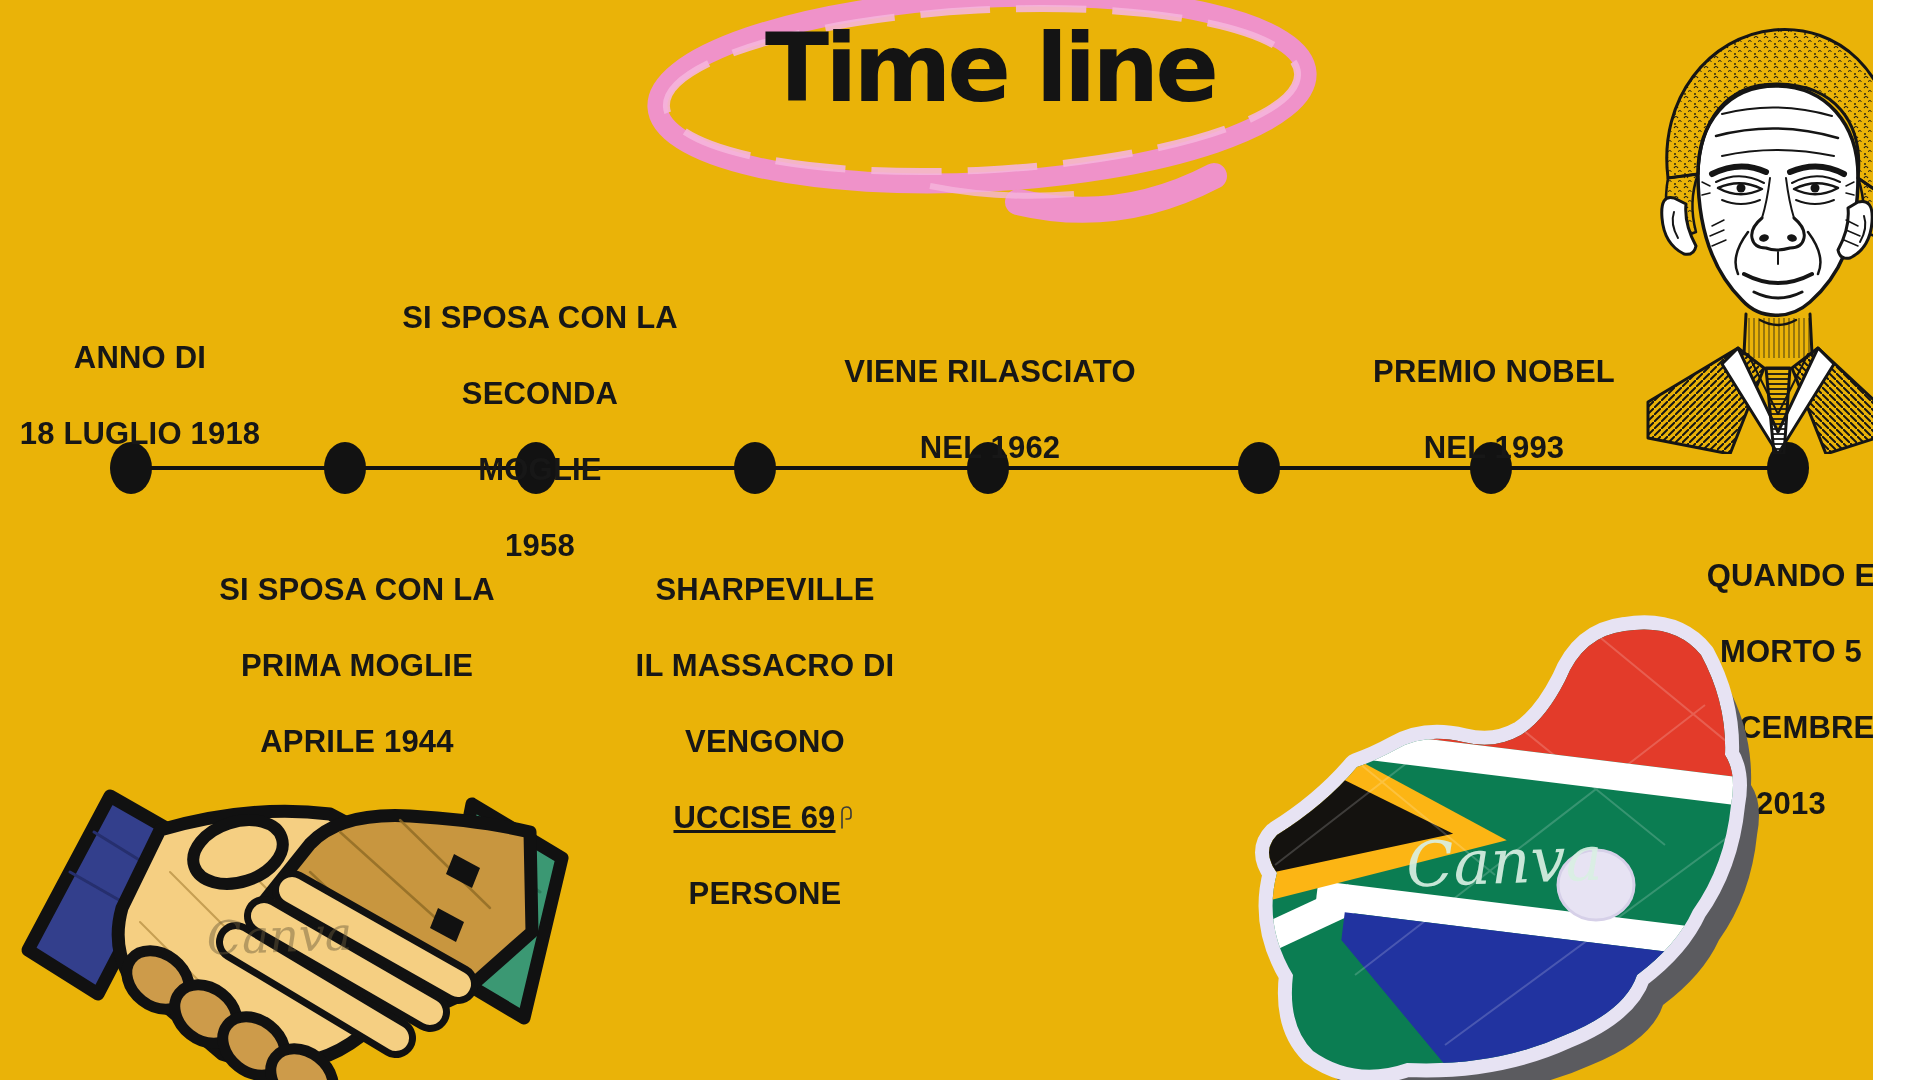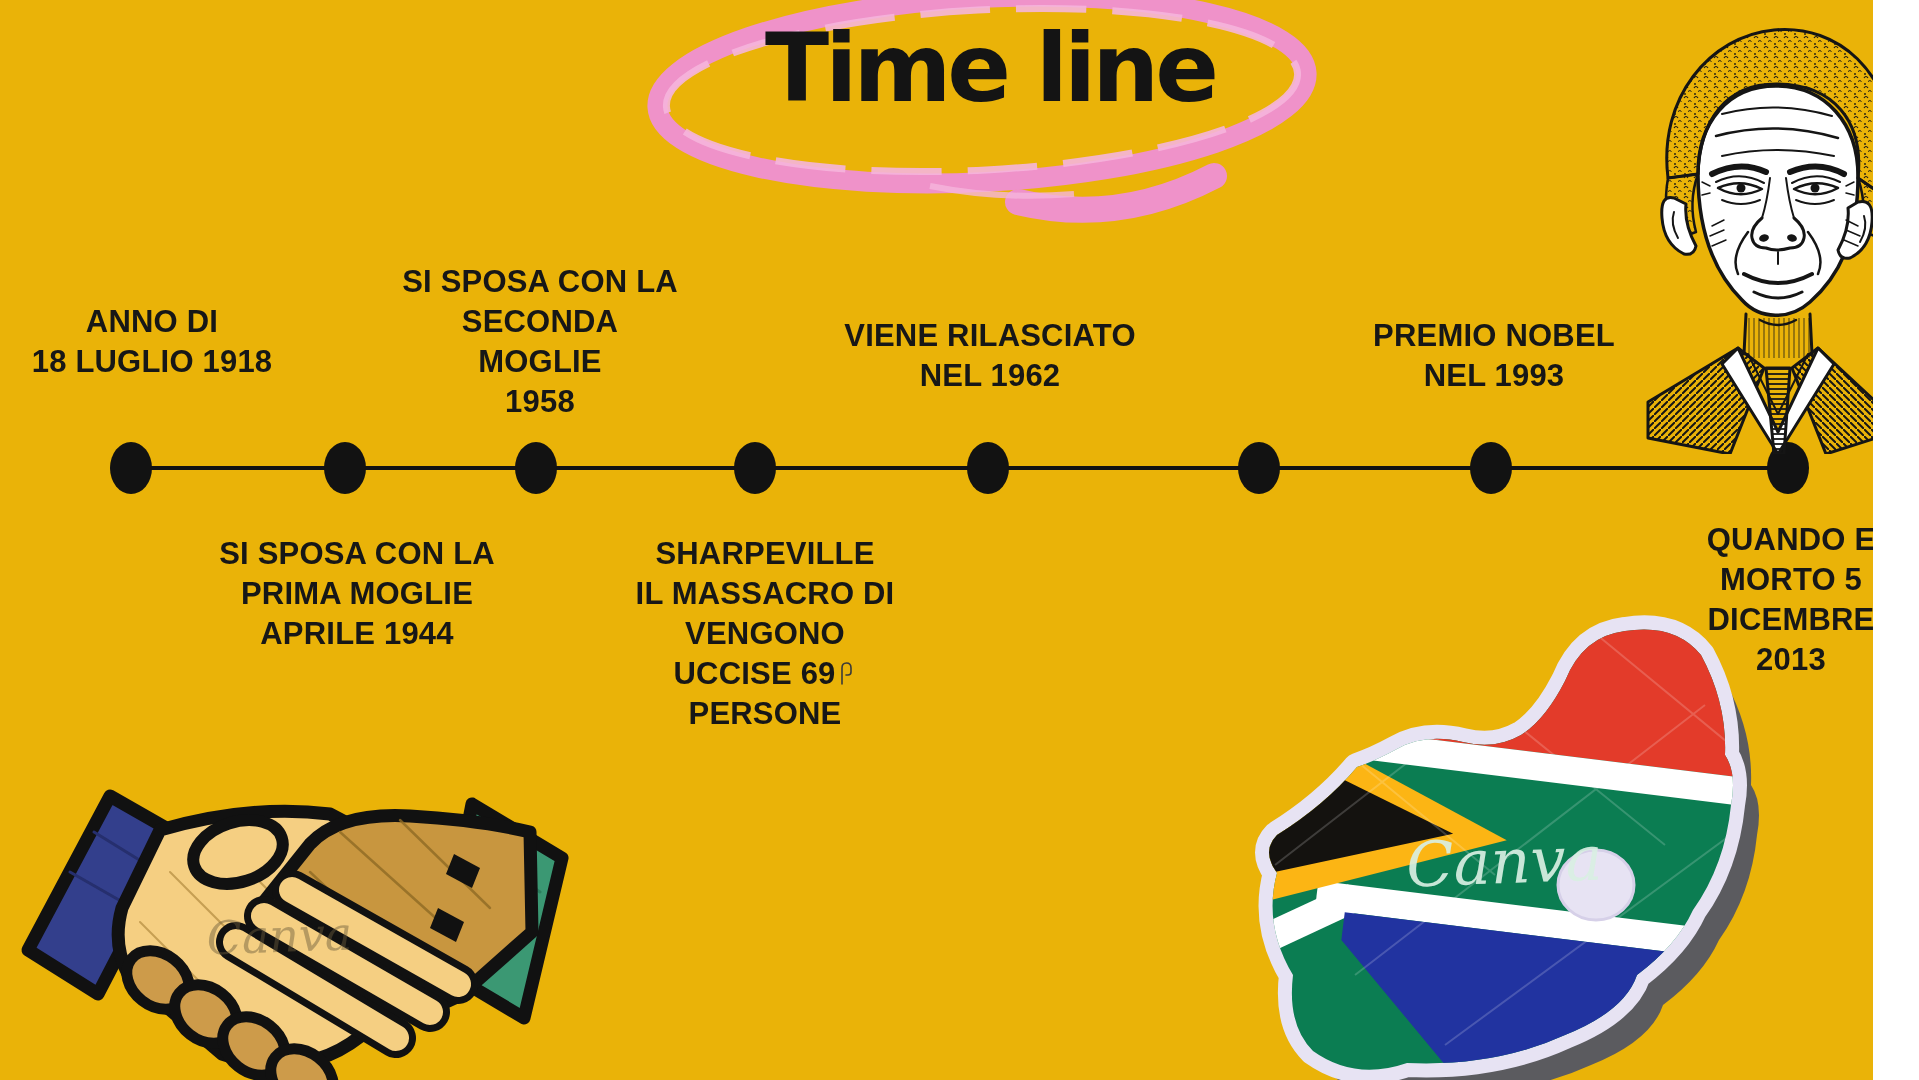--- a/index.html
+++ b/index.html
@@ -14,23 +14,23 @@
     font-family:"DejaVu Sans",sans-serif;font-weight:800;font-size:94px;line-height:1;
     letter-spacing:-4px;color:#141414;white-space:nowrap;
   }
   
   .tl-line{position:absolute;left:128px;top:466px;width:1662px;height:4px;background:#121212;}
   .tl-dot{position:absolute;width:42px;height:52px;border-radius:50%;background:#121212;top:442px;}
   .label{
     position:absolute;text-align:center;color:#171717;
     font-weight:bold;font-size:31px;line-height:40px;letter-spacing:.2px;
   }
-  .label span{display:block;}
+  .label span{display:block;margin-top:36px;}
   .label .row{display:block;white-space:nowrap;}
-  .label .row span{display:inline;}
+  .label .row span{display:inline;text-decoration:underline;}
   .doodle{vertical-align:-2px;margin-left:1px;}
   
   .illus{position:absolute;}
   .wm-hand{font-family:"DejaVu Serif",serif;font-style:italic;}
 </style>
 </head>
 <body>
 
 <div class="stage">
 
@@ -45,21 +45,21 @@
   <div class="tl-line"></div>
   <div class="tl-dot" style="left:110px;"></div>
   <div class="tl-dot" style="left:324px;"></div>
   <div class="tl-dot" style="left:515px;"></div>
   <div class="tl-dot" style="left:734px;"></div>
   <div class="tl-dot" style="left:967px;"></div>
   <div class="tl-dot" style="left:1238px;"></div>
   <div class="tl-dot" style="left:1470px;"></div>
   <div class="tl-dot" style="left:1767px;"></div>
 
-  <div class="label" style="left:12px;top:302px;width:280px;">
+  <div class="label" style="left:0px;top:302px;width:280px;">
     <span>ANNO DI</span>
     <span>18 LUGLIO 1918</span>
   </div>
   <div class="label" style="left:385px;top:262px;width:310px;">
     <span>SI SPOSA CON LA</span>
     <span>SECONDA</span>
     <span>MOGLIE</span>
     <span>1958</span>
   </div>
   <div class="label" style="left:815px;top:316px;width:350px;">

